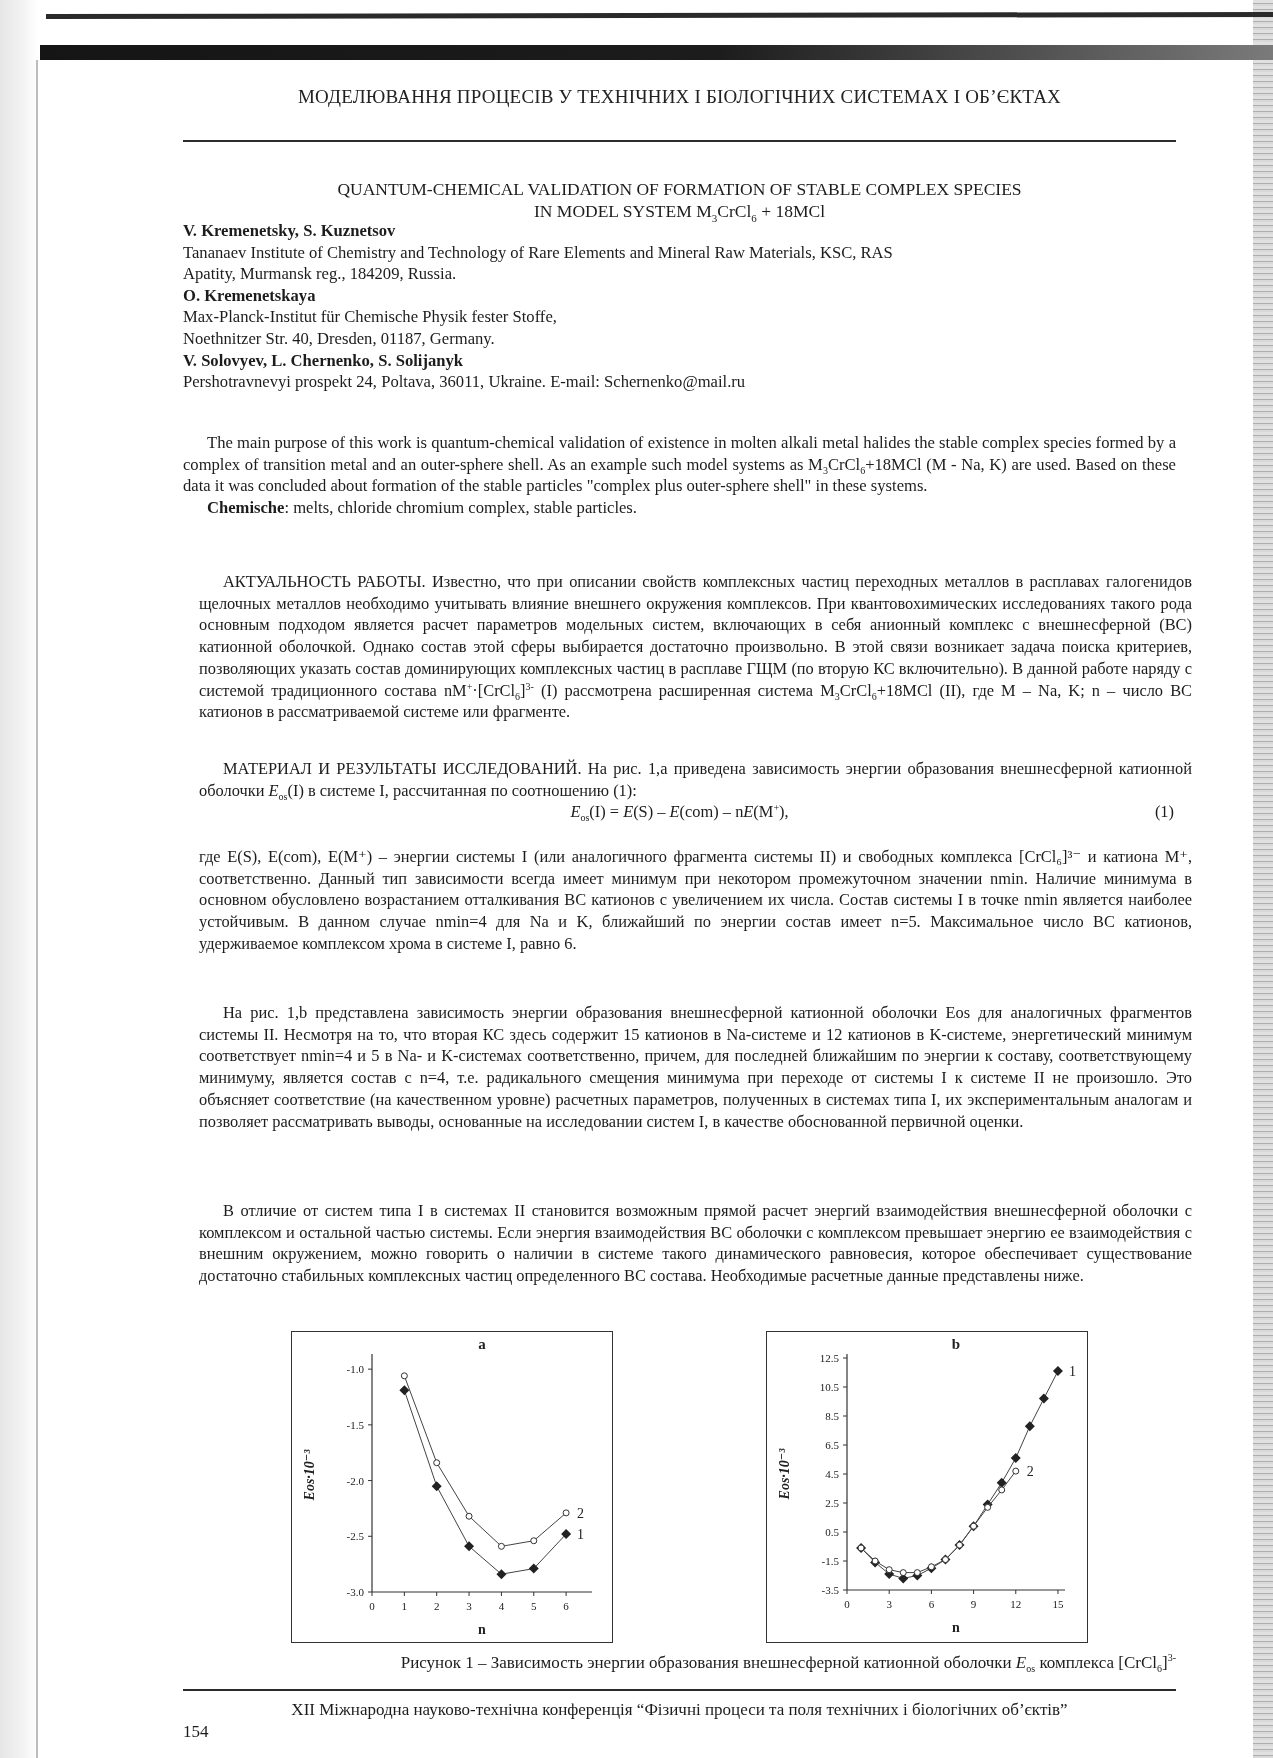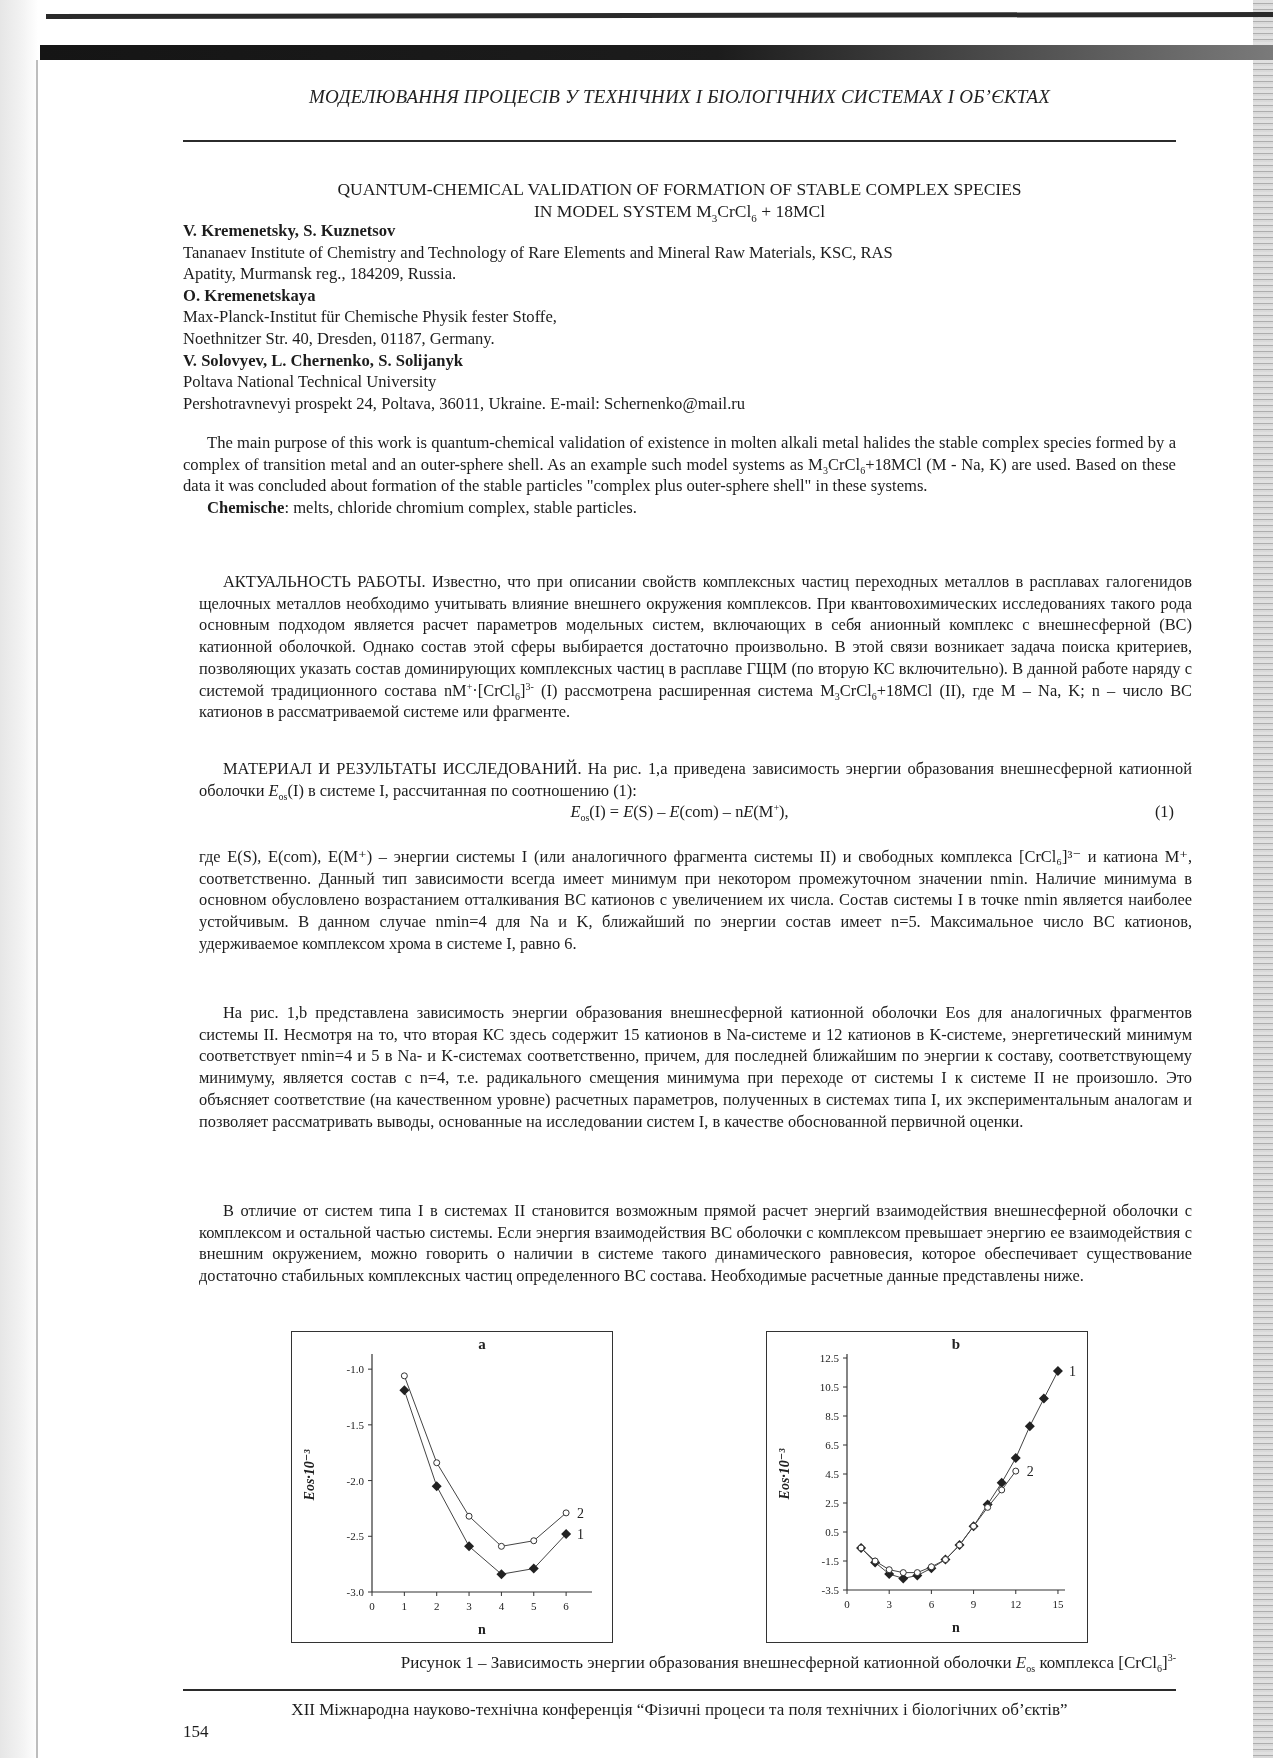--- a/index.html
+++ b/index.html
@@ -13,21 +13,21 @@
     background: linear-gradient(90deg, #e6e6e6 0%, #f3f3f3 60%, #ffffff 100%); }
   .scan-edge-right { position: absolute; right: 0; top: 0; width: 20px; height: 1758px;
     background: repeating-linear-gradient(0deg, #cfcfcf 0 2px, #9a9a9a 2px 3px, #d9d9d9 3px 6px); opacity: .8; }
   .scan-bar-top1 { position: absolute; left: 46px; top: 13px; width: 1227px; height: 5px; background: #2a2a2a; transform: skewY(-0.1deg); }
   .scan-bar-top2 { position: absolute; left: 40px; top: 45px; width: 1233px; height: 15px;
     background: linear-gradient(90deg, #151515 0%, #1c1c1c 55%, #7a7a7a 100%); }
   .scan-line-left { position: absolute; left: 36px; top: 60px; width: 2px; height: 1698px; background: #bdbdbd; }
 
   .page { position: absolute; left: 183px; top: 0; width: 993px; }
   .running-head { position: absolute; top: 86px; left: 0; width: 993px; text-align: center;
-    font-size: 19px; letter-spacing: 0.2px; color: #222; font-style: italic; }
+    font-size: 19px; letter-spacing: 0.2px; color: #222; }
   .rule { position: absolute; left: 0; width: 993px; height: 2px; background: #2b2b2b; }
   .rule.top { top: 140px; }
   .rule.bottom { top: 1689px; }
 
   .title { position: absolute; top: 178px; left: 0; width: 993px; text-align: center;
     font-weight: normal; font-size: 17.5px; line-height: 22px; }
   .title sub { font-size: 11px; }
 
   .block { position: absolute; left: 0; width: 993px; font-size: 16.6px; line-height: 21.6px; margin-top: 12px; }
   .authors-block { top: 208px; }
@@ -79,21 +79,20 @@
   </div>
 
   <div class="block authors-block">
     <span class="author-name">V. Kremenetsky, S. Kuznetsov</span>
     <span class="affil">Tananaev Institute of Chemistry and Technology of Rare Elements and Mineral Raw Materials, KSC, RAS</span>
     <span class="affil">Apatity, Murmansk reg., 184209, Russia.</span>
     <span class="author-name">O. Kremenetskaya</span>
     <span class="affil">Max-Planck-Institut für Chemische Physik fester Stoffe,</span>
     <span class="affil">Noethnitzer Str. 40, Dresden, 01187, Germany.</span>
     <span class="author-name">V. Solovyev, L. Chernenko, S. Solijanyk</span>
-    <span class="affil">Poltava National Technical University</span>
     <span class="affil">Pershotravnevyi prospekt 24, Poltava, 36011, Ukraine. E-mail: Schernenko@mail.ru</span>
   </div>
 
   <div class="block abstract">
     <div class="indent"><span>The main purpose of this work is quantum-chemical validation of existence in molten alkali metal halides the stable complex species formed by a complex of transition metal and an outer-sphere shell. As an example such model systems as M</span><sub>3</sub><span>CrCl</span><sub>6</sub><span>+18MCl (M - Na, K) are used. Based on these data it was concluded about formation of the stable particles "complex plus outer-sphere shell" in these systems.</span></div>
     <div class="indent"><span class="kw-label">Chemische</span><span>: melts, chloride chromium complex, stable particles.</span></div>
   </div>
 
   <div class="ru-text ru-1 indent"><span>АКТУАЛЬНОСТЬ РАБОТЫ. Известно, что при описании свойств комплексных частиц переходных металлов в расплавах галогенидов щелочных металлов необходимо учитывать влияние внешнего окружения комплексов. При квантовохимических исследованиях такого рода основным подходом является расчет параметров модельных систем, включающих в себя анионный комплекс с внешнесферной (ВС) катионной оболочкой. Однако состав этой сферы выбирается достаточно произвольно. В этой связи возникает задача поиска критериев, позволяющих указать состав доминирующих комплексных частиц в расплаве ГЩМ (по вторую КС включительно). В данной работе наряду с системой традиционного состава nM</span><sup>+</sup><span>·[CrCl</span><sub>6</sub><span>]</span><sup>3-</sup><span> (I) рассмотрена расширенная система M</span><sub>3</sub><span>CrCl</span><sub>6</sub><span>+18MCl (II), где M – Na, K; n – число ВС катионов в рассматриваемой системе или фрагменте.</span></div>
 

